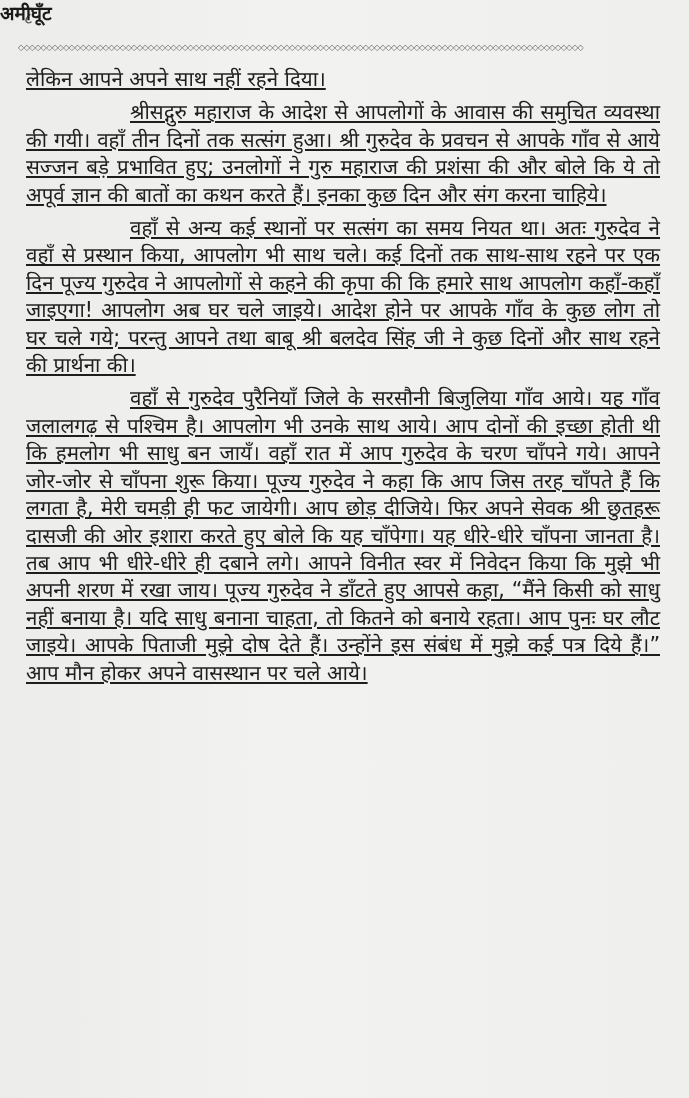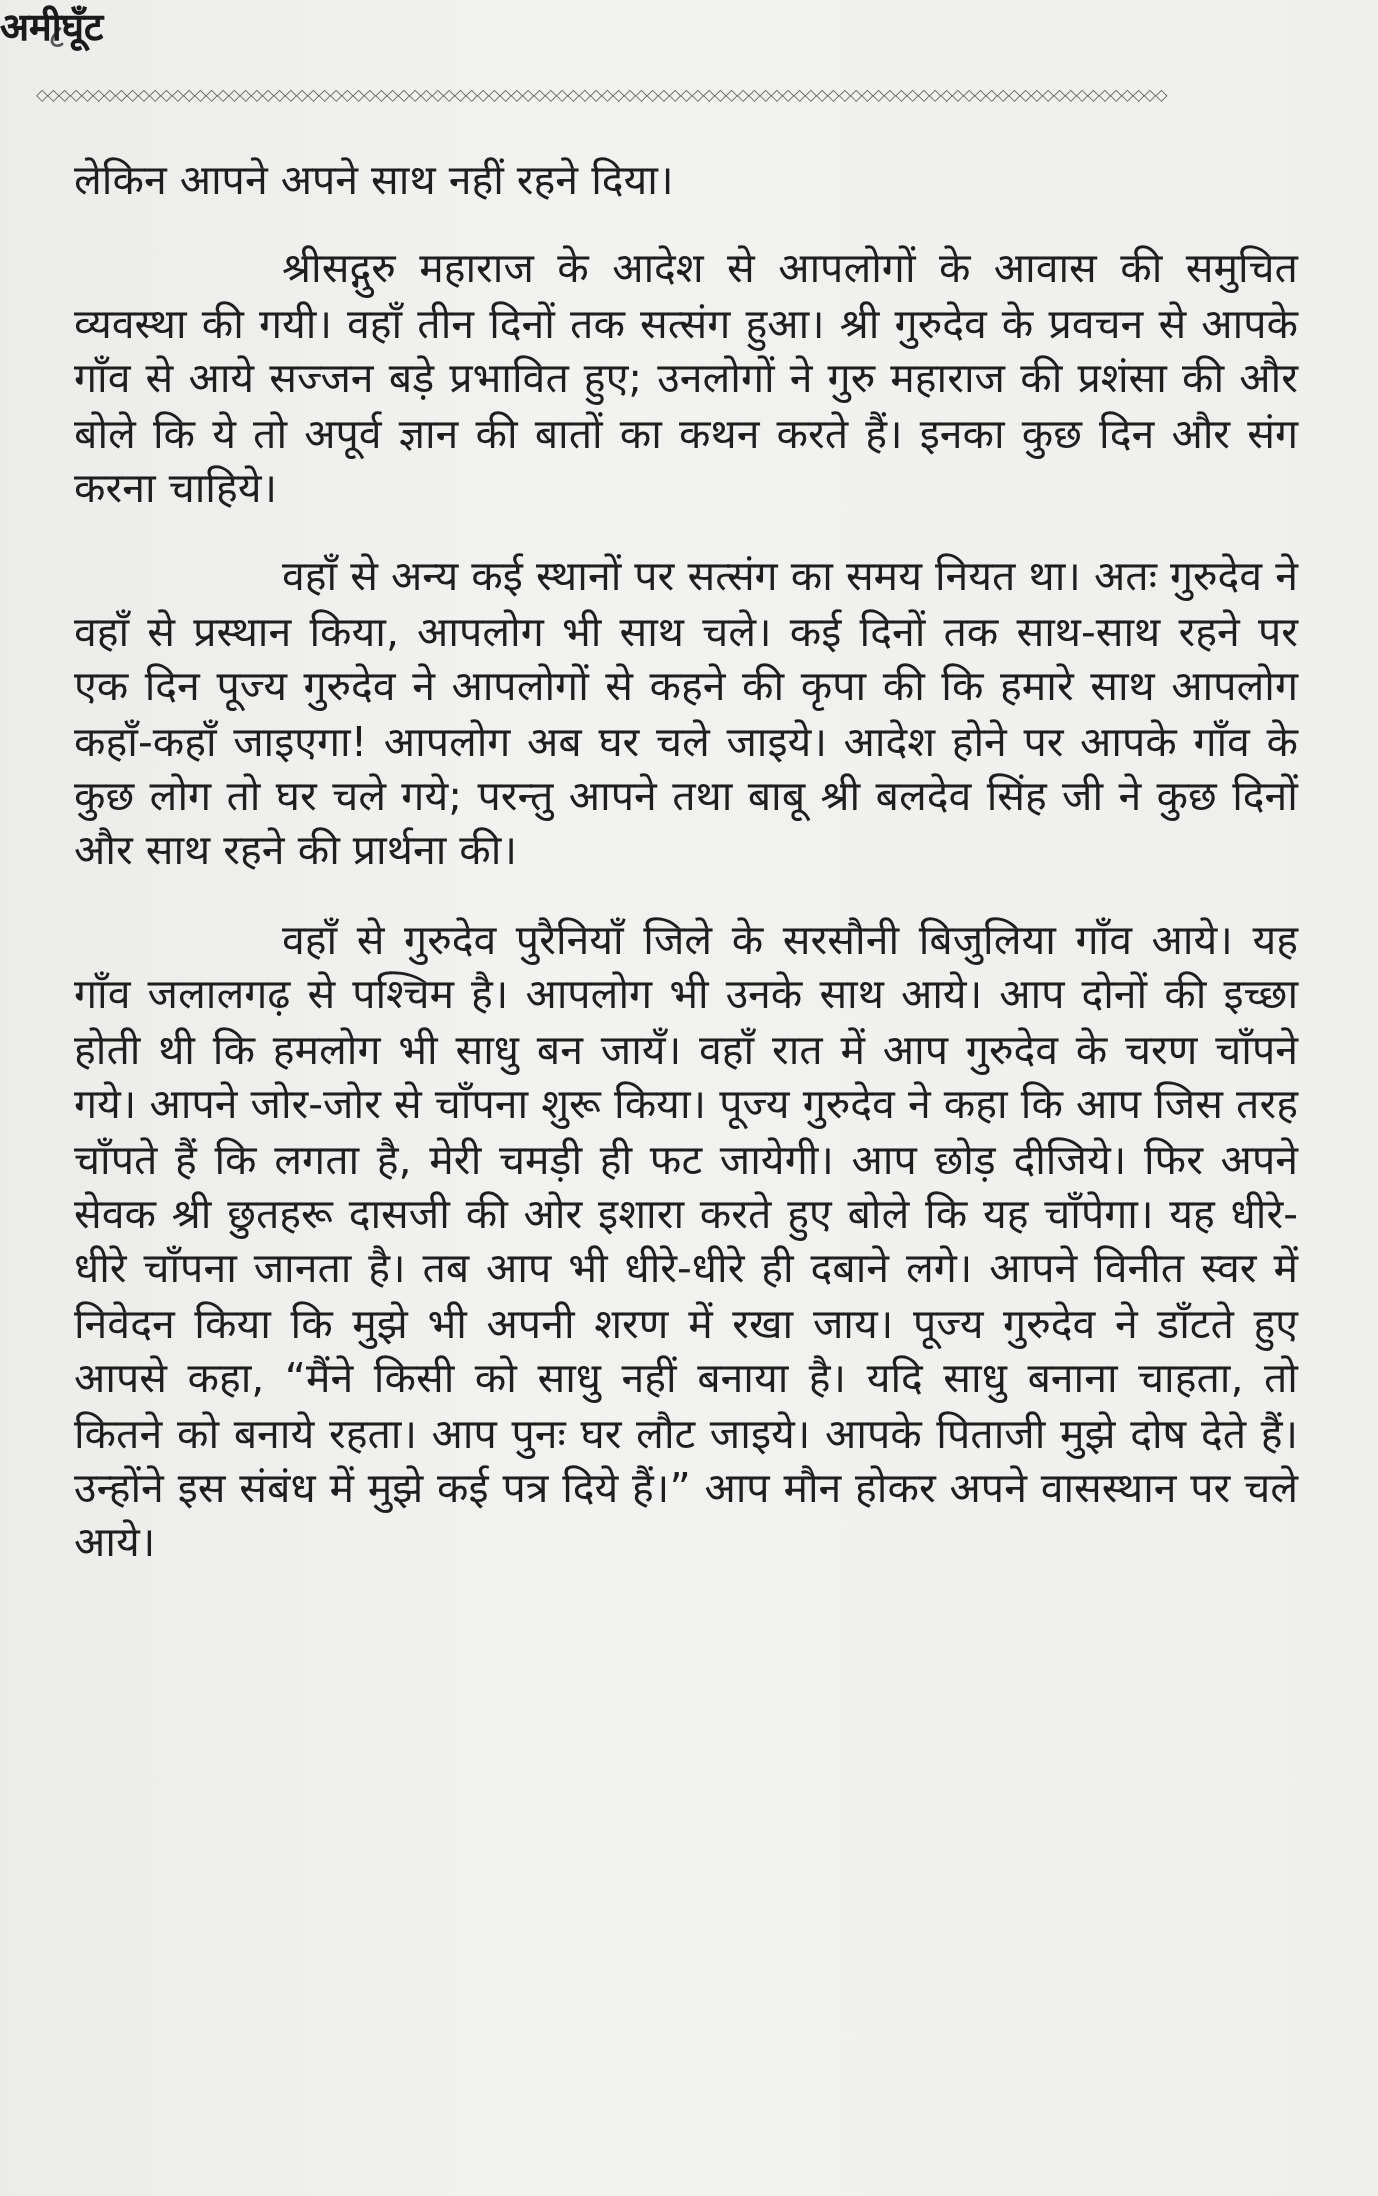--- a/index.html
+++ b/index.html
@@ -63,22 +63,23 @@
     .body-text {
       position: absolute;
       left: 20px;
       top: 60px;
       width: 646px;
       font-size: 20.5px;
       line-height: 27.4px;
       text-align: justify;
     }
     .para {
-      margin: 17px;
+      margin: 6px;
       text-indent: 0;
+      text-decoration: underline;
     }
     .para.indent {
       text-indent: 104px;
     }
   </style>
 </head>
 <body>
 
 <div class="page">
   <div class="header">

